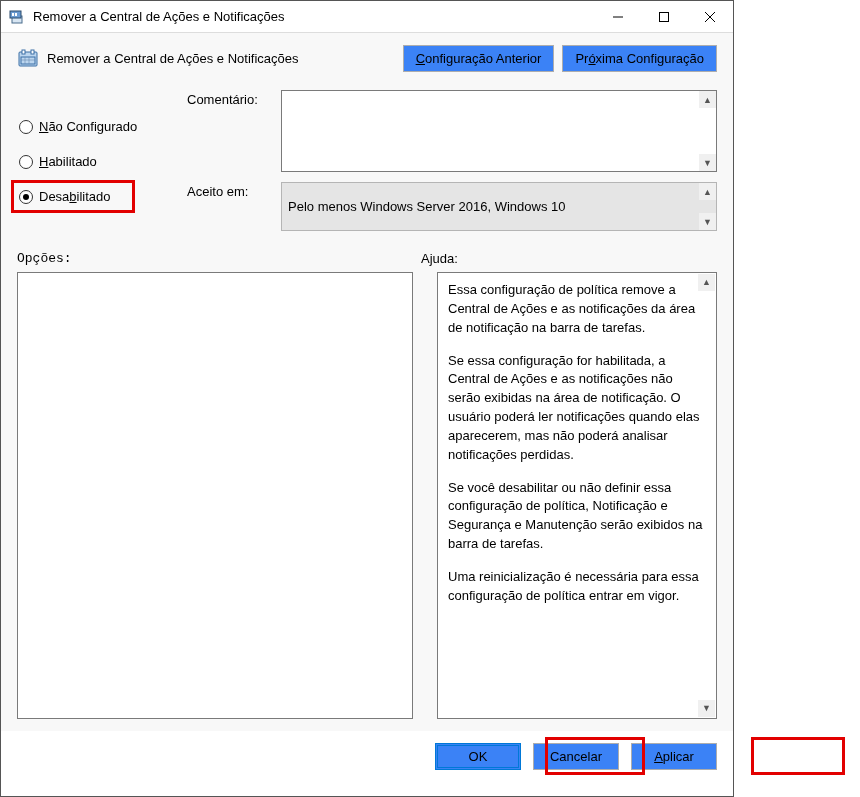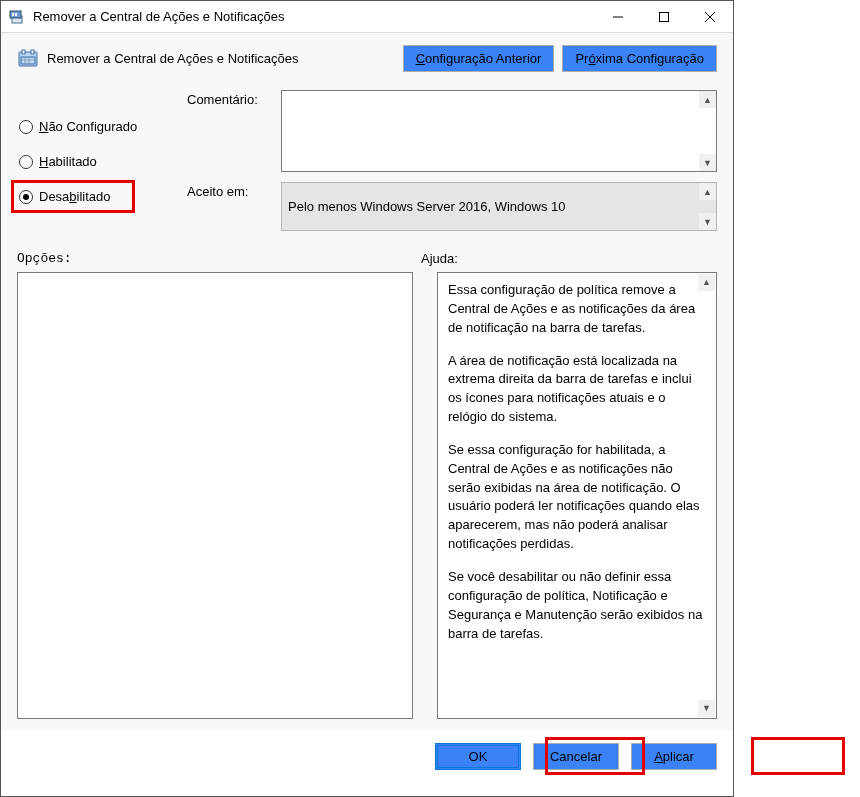--- a/index.html
+++ b/index.html
@@ -139,23 +139,23 @@
     <div class="mid-labels">
       <div class="opt">Opções:</div>
       <div>Ajuda:</div>
     </div>
 
     <div class="panes">
       <div class="pane options"></div>
       <div class="pane help">
         <div id="help-body">
             <p>Essa configuração de política remove a Central de Ações e as notificações da área de notificação na barra de tarefas.</p>
-            <p>A área de notificação está localizada na extrema direita da barra de tarefas e inclui os ícones para notificações atuais e o relógio do sistema.</p>
             <p>Se essa configuração for habilitada, a Central de Ações e as notificações não serão exibidas na área de notificação. O usuário poderá ler notificações quando elas aparecerem, mas não poderá analisar notificações perdidas.</p>
             <p>Se você desabilitar ou não definir essa configuração de política, Notificação e Segurança e Manutenção serão exibidos na barra de tarefas.</p>
+            <p>Uma reinicialização é necessária para essa configuração de política entrar em vigor.</p>
           </div>
         <div class="scroll-arrows" style="top:1px;right:1px;bottom:1px;">
           <div class="scroll-arrow">▲</div>
           <div class="scroll-arrow">▼</div>
         </div>
       </div>
     </div>
 
   </div>
 

